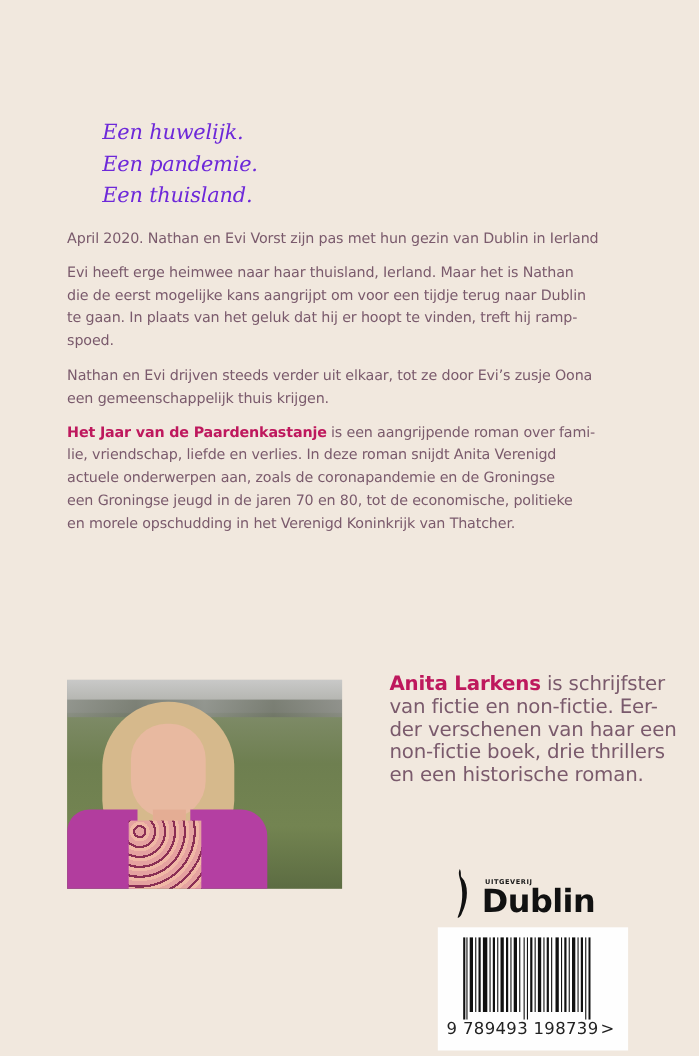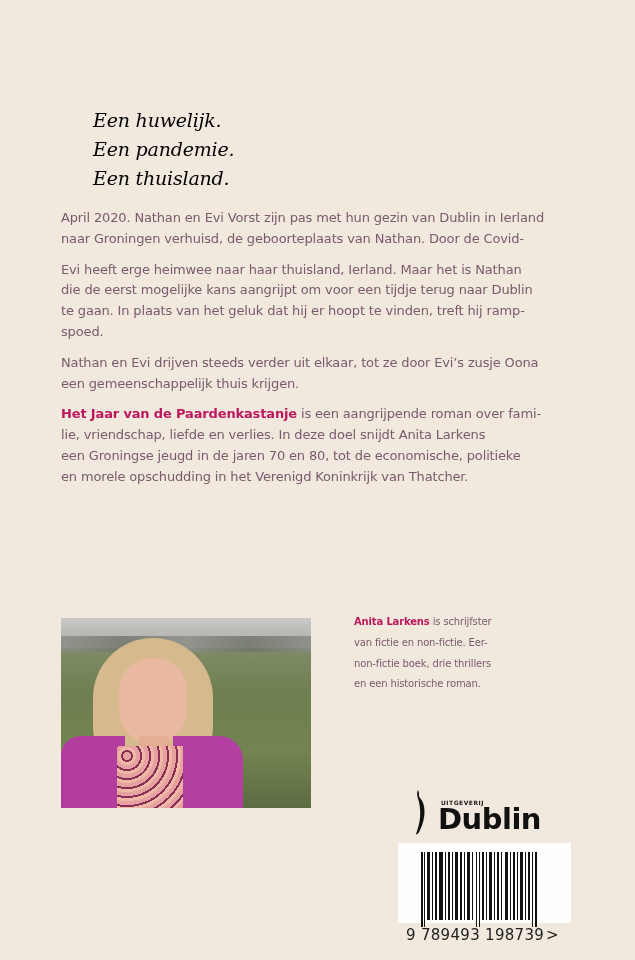--- a/index.html
+++ b/index.html
@@ -6,21 +6,21 @@
   body {
     width:635px; height:960px; overflow:hidden;
     background:#f1e8de;
     position:relative;
     font-family:"DejaVu Sans", sans-serif;
     color:#7a5a6c;
   }
   .tagline {
     position:absolute; left:93px; top:106px;
     font-family:"DejaVu Serif", serif; font-style:italic;
-    font-size:19px; line-height:29px; color:#000000;
+    font-size:19px; line-height:29px; color:#6d28d9;
     letter-spacing:-0.2px;
   }
   .tagline div { white-space:nowrap; }
   .body-text {
     position:absolute; left:61px; top:208px; width:520px;
     font-size:13px; line-height:20.8px; color:#7a5a6c;
     letter-spacing:-0.15px;
   }
   .body-text p { margin:0 0 10px 0; }
   .line { display:block; white-space:nowrap; }
@@ -33,77 +33,78 @@
   .photo .sky { position:absolute; left:0; top:0; width:100%; height:30px; background:linear-gradient(180deg,#c9c9c8,#a9aaa3); }
   .photo .trees { position:absolute; left:0; top:18px; width:100%; height:16px; background:linear-gradient(90deg,#8a8e86,#6f7468,#8b8f88,#6d7266,#888a84); opacity:0.8; }
   .photo .hair { position:absolute; left:32px; top:20px; width:120px; height:130px; border-radius:60px 60px 40px 40px; background:#d6b98c; }
   .photo .face { position:absolute; left:58px; top:40px; width:68px; height:86px; border-radius:34px 34px 36px 36px; background:#e8b9a0; }
   .photo .neck { position:absolute; left:78px; top:118px; width:30px; height:20px; background:#e4ad94; }
   .photo .blouse { position:absolute; left:56px; top:128px; width:66px; height:70px; background:repeating-radial-gradient(circle at 10px 10px,#e5a2a0 0 4px,#8a2e54 4px 6px,#f0b8a6 6px 9px); }
   .photo .jacket-l { position:absolute; left:0; top:118px; width:64px; height:80px; background:#b23d9e; border-radius:20px 0 0 0; }
   .photo .jacket-r { position:absolute; left:112px; top:118px; width:70px; height:80px; background:#b43fa2; border-radius:0 24px 0 0; }
   .bio {
     position:absolute; left:354px; top:612px; width:230px;
-    font-size:10px; line-height:20.8px; color:#7a5a6c; letter-spacing:-0.15px;
+    font-size:18px; line-height:20.8px; color:#7a5a6c; letter-spacing:-0.15px;
   }
   .publisher { position:absolute; left:414px; top:788px; width:140px; height:52px; }
   .pub-mark { position:absolute; left:0; top:0; width:18px; height:48px; }
   .pub-small { position:absolute; left:27px; top:11px; font-size:6px; font-weight:bold; letter-spacing:0.5px; color:#1a1a1a; }
   .pub-name { position:absolute; left:24px; top:14px; font-size:29px; font-weight:bold; color:#111; letter-spacing:-0.5px; }
-  .barcode-box { position:absolute; left:398px; top:843px; width:173px; height:80px; background:#fefefe; }
+  .barcode-box { position:absolute; left:398px; top:843px; width:173px; height:112px; background:#fefefe; }
   .bars { position:absolute; left:23px; top:9px; width:116px; height:75px; }
   .isbn { position:absolute; left:8px; top:83px; font-size:15px; color:#222; letter-spacing:0.3px; white-space:nowrap; }
   .isbn-arrow { position:absolute; left:148px; top:83px; font-size:15px; color:#222; }
 </style>
 </head>
 <body>
 
 <div class="tagline">
   <div>Een huwelijk.</div>
   <div>Een pandemie.</div>
   <div>Een thuisland.</div>
 </div>
 
 <div class="body-text">
   <p>
     <span class="line">April 2020. Nathan en Evi Vorst zijn pas met hun gezin van Dublin in Ierland</span>
-    <span class="line">naar Groningen verhuisd, de geboorteplaats van Nathan. Door de Covid-</span>
   </p>
   <p>
     <span class="line">Evi heeft erge heimwee naar haar thuisland, Ierland. Maar het is Nathan</span>
     <span class="line">die de eerst mogelijke kans aangrijpt om voor een tijdje terug naar Dublin</span>
     <span class="line">te gaan. In plaats van het geluk dat hij er hoopt te vinden, treft hij ramp-</span>
     <span class="line">spoed.</span>
   </p>
   <p>
     <span class="line">Nathan en Evi drijven steeds verder uit elkaar, tot ze door Evi’s zusje Oona</span>
     <span class="line">een gemeenschappelijk thuis krijgen.</span>
   </p>
   <p>
     <span class="line"><b>Het Jaar van de Paardenkastanje</b><span> is een aangrijpende roman over fami-</span></span>
-    <span class="line">lie, vriendschap, liefde en verlies. In deze doel snijdt Anita Larkens</span>
+    <span class="line">lie, vriendschap, liefde en verlies. In deze roman snijdt Anita Verenigd</span>
+    <span class="line">actuele onderwerpen aan, zoals de coronapandemie en de Groningse</span>
     <span class="line">een Groningse jeugd in de jaren 70 en 80, tot de economische, politieke</span>
     <span class="line">en morele opschudding in het Verenigd Koninkrijk van Thatcher.</span>
   </p>
 </div>
 
 <div class="photo" title="Portrait of Anita Larkens in a pink jacket in a green field">
   <div class="sky"></div>
   <div class="trees"></div>
   <div class="hair"></div>
   <div class="face"></div>
   <div class="neck"></div>
   <div class="jacket-l"></div>
   <div class="jacket-r"></div>
   <div class="blouse"></div>
 </div>
 
 <div class="bio">
   <span class="line"><b>Anita Larkens</b><span> is schrijfster</span></span>
   <span class="line">van fictie en non-fictie. Eer-</span>
+  <span class="line">der verschenen van haar een</span>
   <span class="line">non-fictie boek, drie thrillers</span>
   <span class="line">en een historische roman.</span>
 </div>
 
 <div class="publisher">
   <svg class="pub-mark" viewBox="0 0 18 48">
     <path d="M4 2 C6 6,4 8,6 10 C12 16,12 30,6 42 C5 45,3 47,2 46 C5 38,8 28,5 14 C4 10,2 6,4 2 Z" fill="#111"></path>
   </svg>
   <span class="pub-small">UITGEVERIJ</span>
   <span class="pub-name">Dublin</span>

